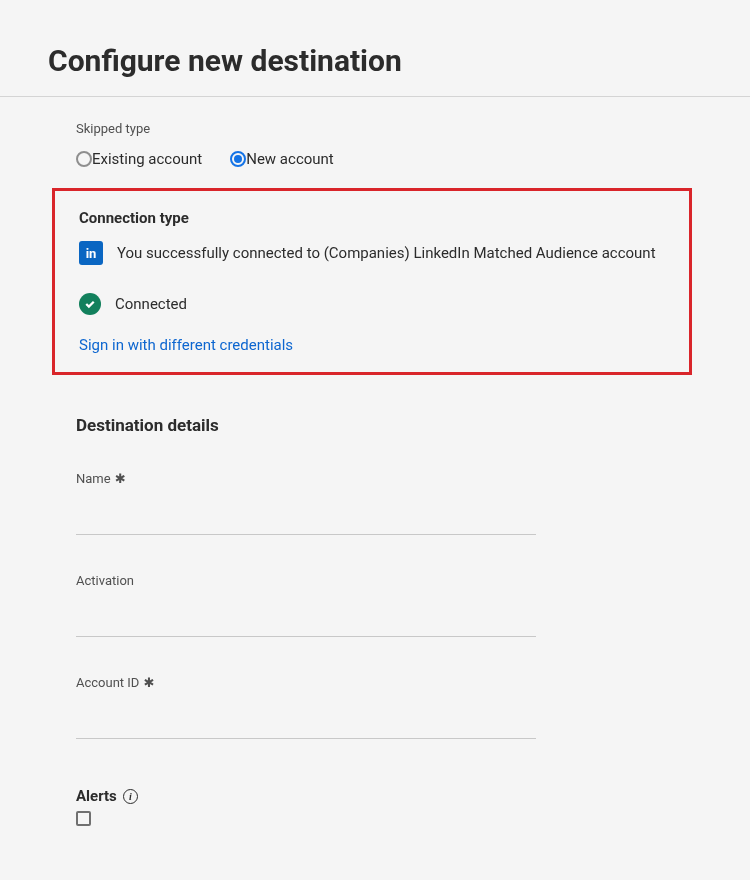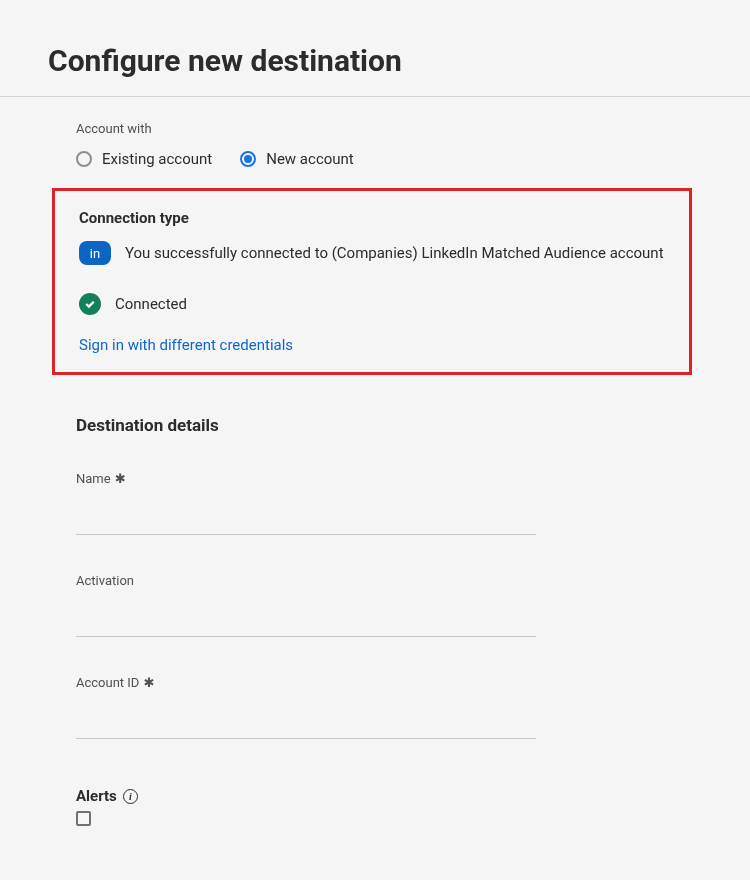--- a/index.html
+++ b/index.html
@@ -44,21 +44,20 @@
       margin-bottom: 14px;
     }
     .radio-group {
       display: flex;
       gap: 28px;
       margin-bottom: 20px;
     }
     .radio-option {
       display: flex;
       align-items: center;
-      gap: 10px;
       cursor: pointer;
     }
     .radio-circle {
       width: 16px;
       height: 16px;
       border-radius: 50%;
       border: 2px solid #8e8e8e;
       display: flex;
       align-items: center;
       justify-content: center;
@@ -94,30 +93,30 @@
       margin-bottom: 14px;
       color: #2c2c2c;
     }
     .connection-row {
       display: flex;
       align-items: center;
       gap: 14px;
       margin-bottom: 28px;
     }
     .linkedin-icon {
-      width: 32px;
+      width: 24px;
       height: 24px;
       background: #0a66c2;
       color: white;
       display: flex;
       align-items: center;
       justify-content: center;
-      font-weight: 400;
+      font-weight: 700;
       font-size: 13px;
-      border-radius: 8px;
+      border-radius: 3px;
       flex-shrink: 0;
     }
     .connection-text {
       font-size: 15px;
       color: #2c2c2c;
     }
     .status-row {
       display: flex;
       align-items: center;
       gap: 14px;
@@ -228,21 +227,21 @@
   </style>
 </head>
 <body>
 
 <div class="container">
   <h1 class="page-title">Configure new destination</h1>
   <hr class="divider">
 
   <div class="content">
 
-    <div class="section-label">Account with</div>
+    <div class="section-label">Skipped type</div>
 
     <div class="radio-group">
       <div class="radio-option">
         <div class="radio-circle">
           
         </div>
         <span class="radio-label">Existing account</span>
       </div>
       <div class="radio-option">
         <div class="radio-circle selected">

